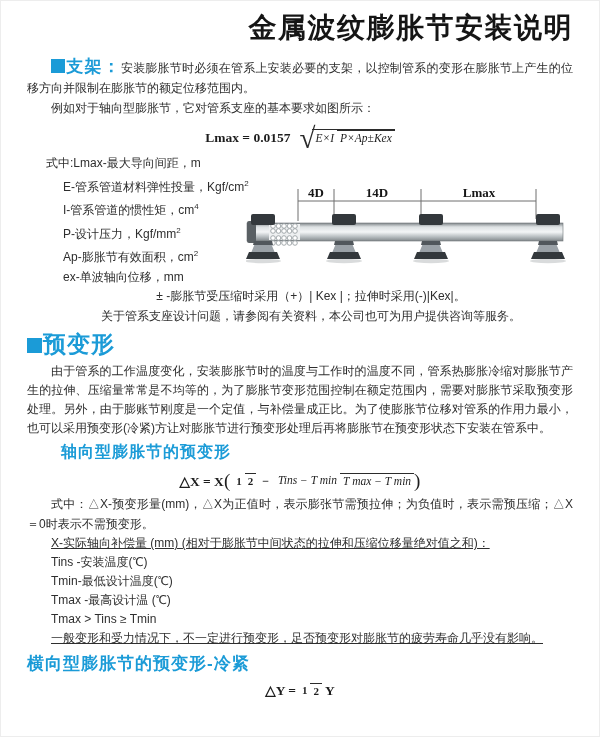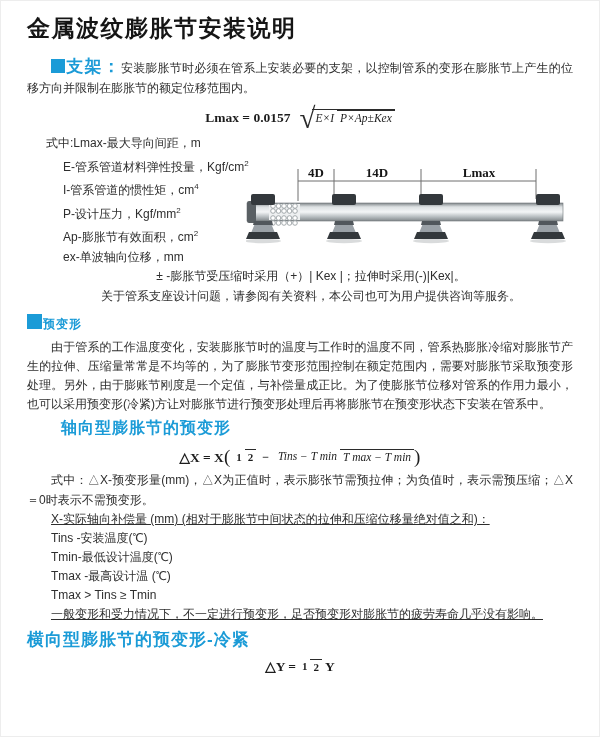--- a/index.html
+++ b/index.html
@@ -6,22 +6,22 @@
   * { box-sizing:border-box; }
   body { margin:0; background:#fff; }
   .page {
     width:600px; height:737px; margin:0 auto; position:relative;
     background:#fff; border:1px solid #ededed; overflow:hidden;
     padding:10px 26px 0 26px;
     font-family:"Liberation Sans", sans-serif;
     font-size:12px; color:#2e2e2e;
   }
   .title {
-    margin:2px 0 0 0; text-align:left;
-    font-size:23px; font-weight:bold; color:#151515; letter-spacing:1.5px;
+    margin:2px 0 0 0; text-align:right;
+    font-size:28px; font-weight:bold; color:#151515; letter-spacing:1.5px;
     line-height:30px;
   }
   .para { margin:0; line-height:19.5px; text-indent:2em; text-align:justify; }
   .support-para { margin-top:14px; line-height:20px; }
   .sq {
     display:inline-block; width:14px; height:14px; background:var(--accent);
     vertical-align:-1px; margin-right:1px;
   }
   .h-inline { color:var(--accent); font-size:17px; font-weight:bold; letter-spacing:1px; }
   .example-para { line-height:20px; }
@@ -48,41 +48,42 @@
   .vars { position:relative; line-height:19.5px; margin-top:2px; }
   .vars-intro { margin-left:19px; }
   .var-line { margin-left:36px; }
   .var-line sup { font-size:8px; }
   .pm-line, .note-line { margin-left:22px;text-align:center; }
 
   .diagram { position:absolute; left:219px; top:31px; width:330px; height:96px; }
 
   .h2 { margin:6px 0 2px 0; line-height:24px; }
   .h2 .sq2 { display:inline-block; width:15px; height:15px; background:var(--accent); vertical-align:-1px; margin-right:1px; }
-  .h2 .h2-text { color:var(--accent); font-size:12px; font-weight:bold; letter-spacing:1px;text-align:center; }
+  .h2 .h2-text { color:var(--accent); font-size:23px; font-weight:bold; letter-spacing:1px;text-align:center; }
   .predeform-para { line-height:19px; }
 
   .h3 { margin:3px 0 2px 0; color:var(--accent); font-size:16px; font-weight:bold; letter-spacing:1px; line-height:22px; }
   .h3.indented { margin-left:34px; }
   .axial-para { line-height:19.5px; margin-top:2px; }
   .plain-line { line-height:19px; margin-left:24px; }
   .plain-line.wide { margin-left:0; text-indent:2em;text-decoration:underline; }
   .lateral-h3 { margin-top:5px; font-size:17px; }
 
   svg text { font-family:"Liberation Serif", serif; font-weight:bold; font-size:13px; fill:#161616; }
 </style>
 </head>
 <body>
 
 <div class="page">
 
   <h1 class="title">金属波纹膨胀节安装说明</h1>
 
   <p class="para support-para"><span class="sq"></span><span class="h-inline">支架：</span><span>安装膨胀节时必须在管系上安装必要的支架，以控制管系的变形在膨胀节上产生的位移方向并限制在膨胀节的额定位移范围内。</span></p>
 
+  <p class="para example-para">例如对于轴向型膨胀节，它对管系支座的基本要求如图所示：</p>
 
   <div class="formula-row">
     <span class="f-lhs">Lmax = 0.0157</span>
     <span class="sqrt">
       <span class="radical">√</span>
       <span class="frac content">
         <span class="num">E×I</span>
         <span class="den">P×Ap±Kex</span>
       </span>
     </span>

